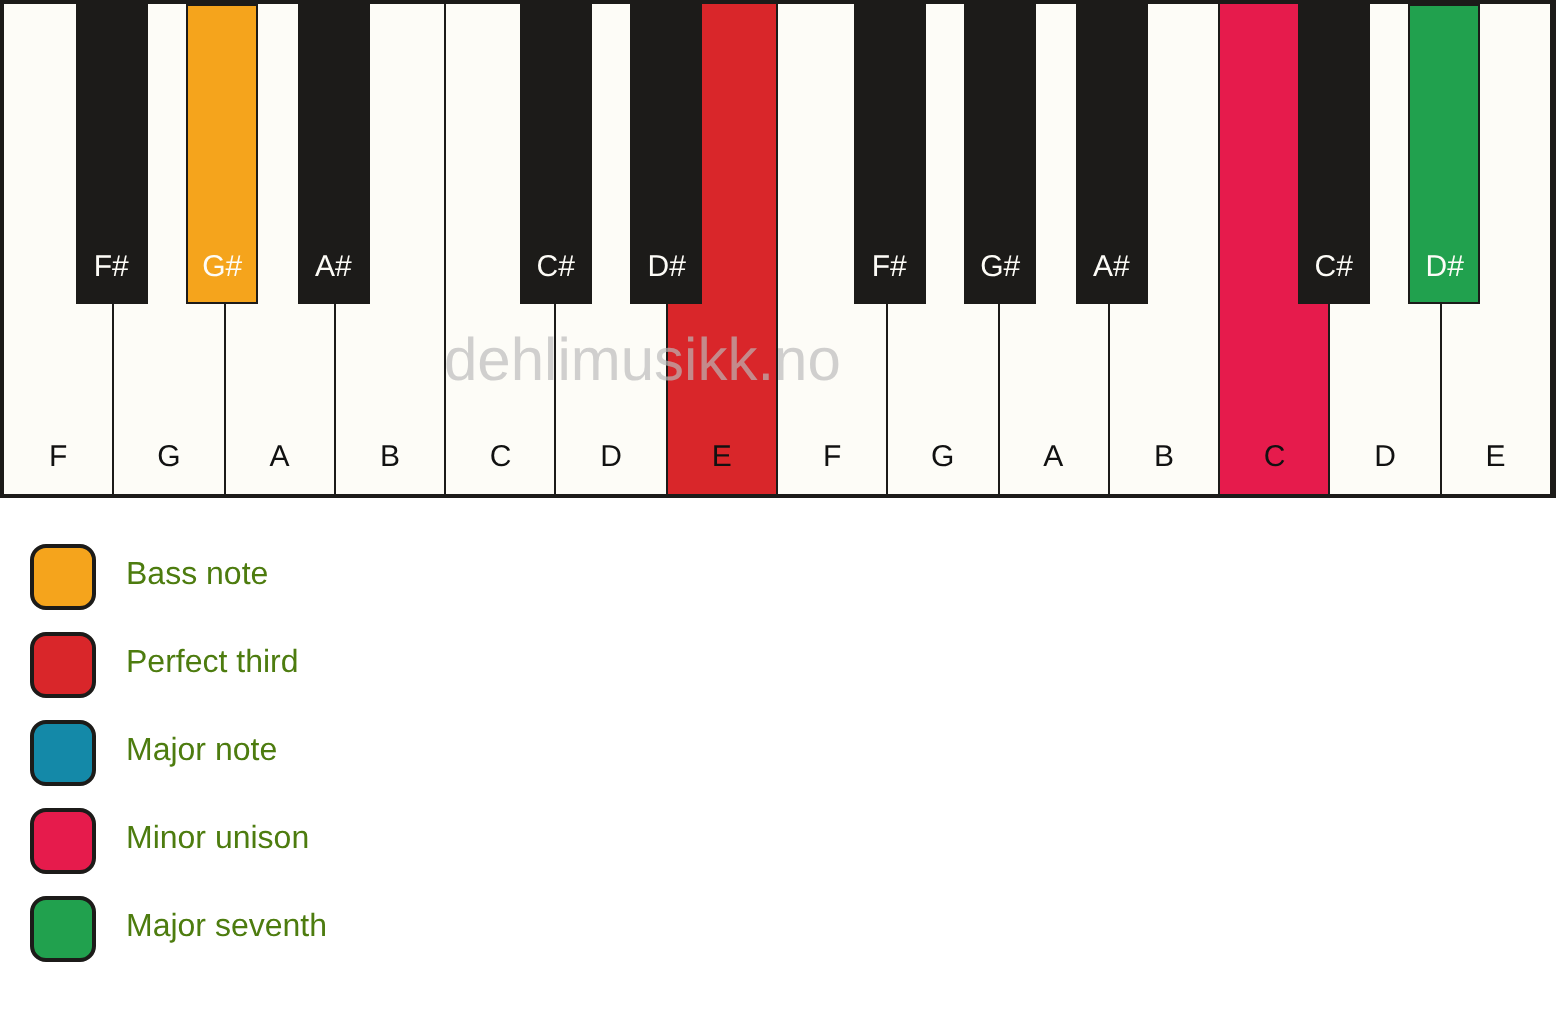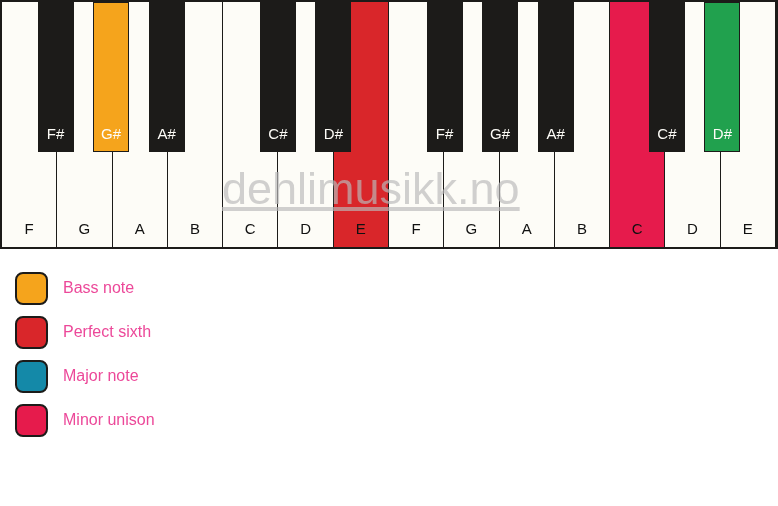--- a/index.html
+++ b/index.html
@@ -58,26 +58,25 @@
     text-align: center;
     font-size: 15px;
     line-height: 1;
   }
   
   .watermark {
     position: absolute;
     left: 222px;
     top: 166px;
     z-index: 30;
-    font-size: 45px;
+    font-size: 30px;
     line-height: 1;
     color: rgba(185, 185, 185, 0.68);
     white-space: nowrap;
     pointer-events: none;
-    text-decoration: underline;
   }
   
   .legend {
     position: absolute;
     left: 15px;
     top: 271px;
   }
   .legend-row {
     display: flex;
     align-items: center;
@@ -88,21 +87,21 @@
     width: 33px;
     height: 33px;
     border-radius: 8px;
     border: 2px solid #1C1B19;
     box-sizing: border-box;
     flex: 0 0 auto;
   }
   .legend-label {
     margin-left: 15px;
     font-size: 16px;
-    color: #ec4899;
+    color: #4d7c0f;
     line-height: 1;
   }
 </style>
 </head>
 <body>
 
 <div class="stage">
   <div class="keyboard">
       <div class="white-key" style="background: rgb(253, 252, 247);">
         <div class="key-label" style="color: rgb(17, 17, 17);">F</div>
@@ -178,24 +177,28 @@
       </div>
     </div>
   <div class="watermark">dehlimusikk.no</div>
   <div class="legend">
       <div class="legend-row">
         <div class="legend-swatch" style="background: rgb(245, 164, 28);"></div>
         <div class="legend-label">Bass note</div>
       </div>
       <div class="legend-row">
         <div class="legend-swatch" style="background: rgb(217, 38, 42);"></div>
-        <div class="legend-label">Perfect sixth</div>
+        <div class="legend-label">Perfect third</div>
       </div>
       <div class="legend-row">
         <div class="legend-swatch" style="background: rgb(20, 137, 168);"></div>
         <div class="legend-label">Major note</div>
       </div>
       <div class="legend-row">
         <div class="legend-swatch" style="background: rgb(230, 27, 76);"></div>
         <div class="legend-label">Minor unison</div>
+      </div>
+      <div class="legend-row">
+        <div class="legend-swatch" style="background: rgb(33, 161, 78);"></div>
+        <div class="legend-label">Major seventh</div>
       </div>
     </div>
 </div>
 
 </body></html>

